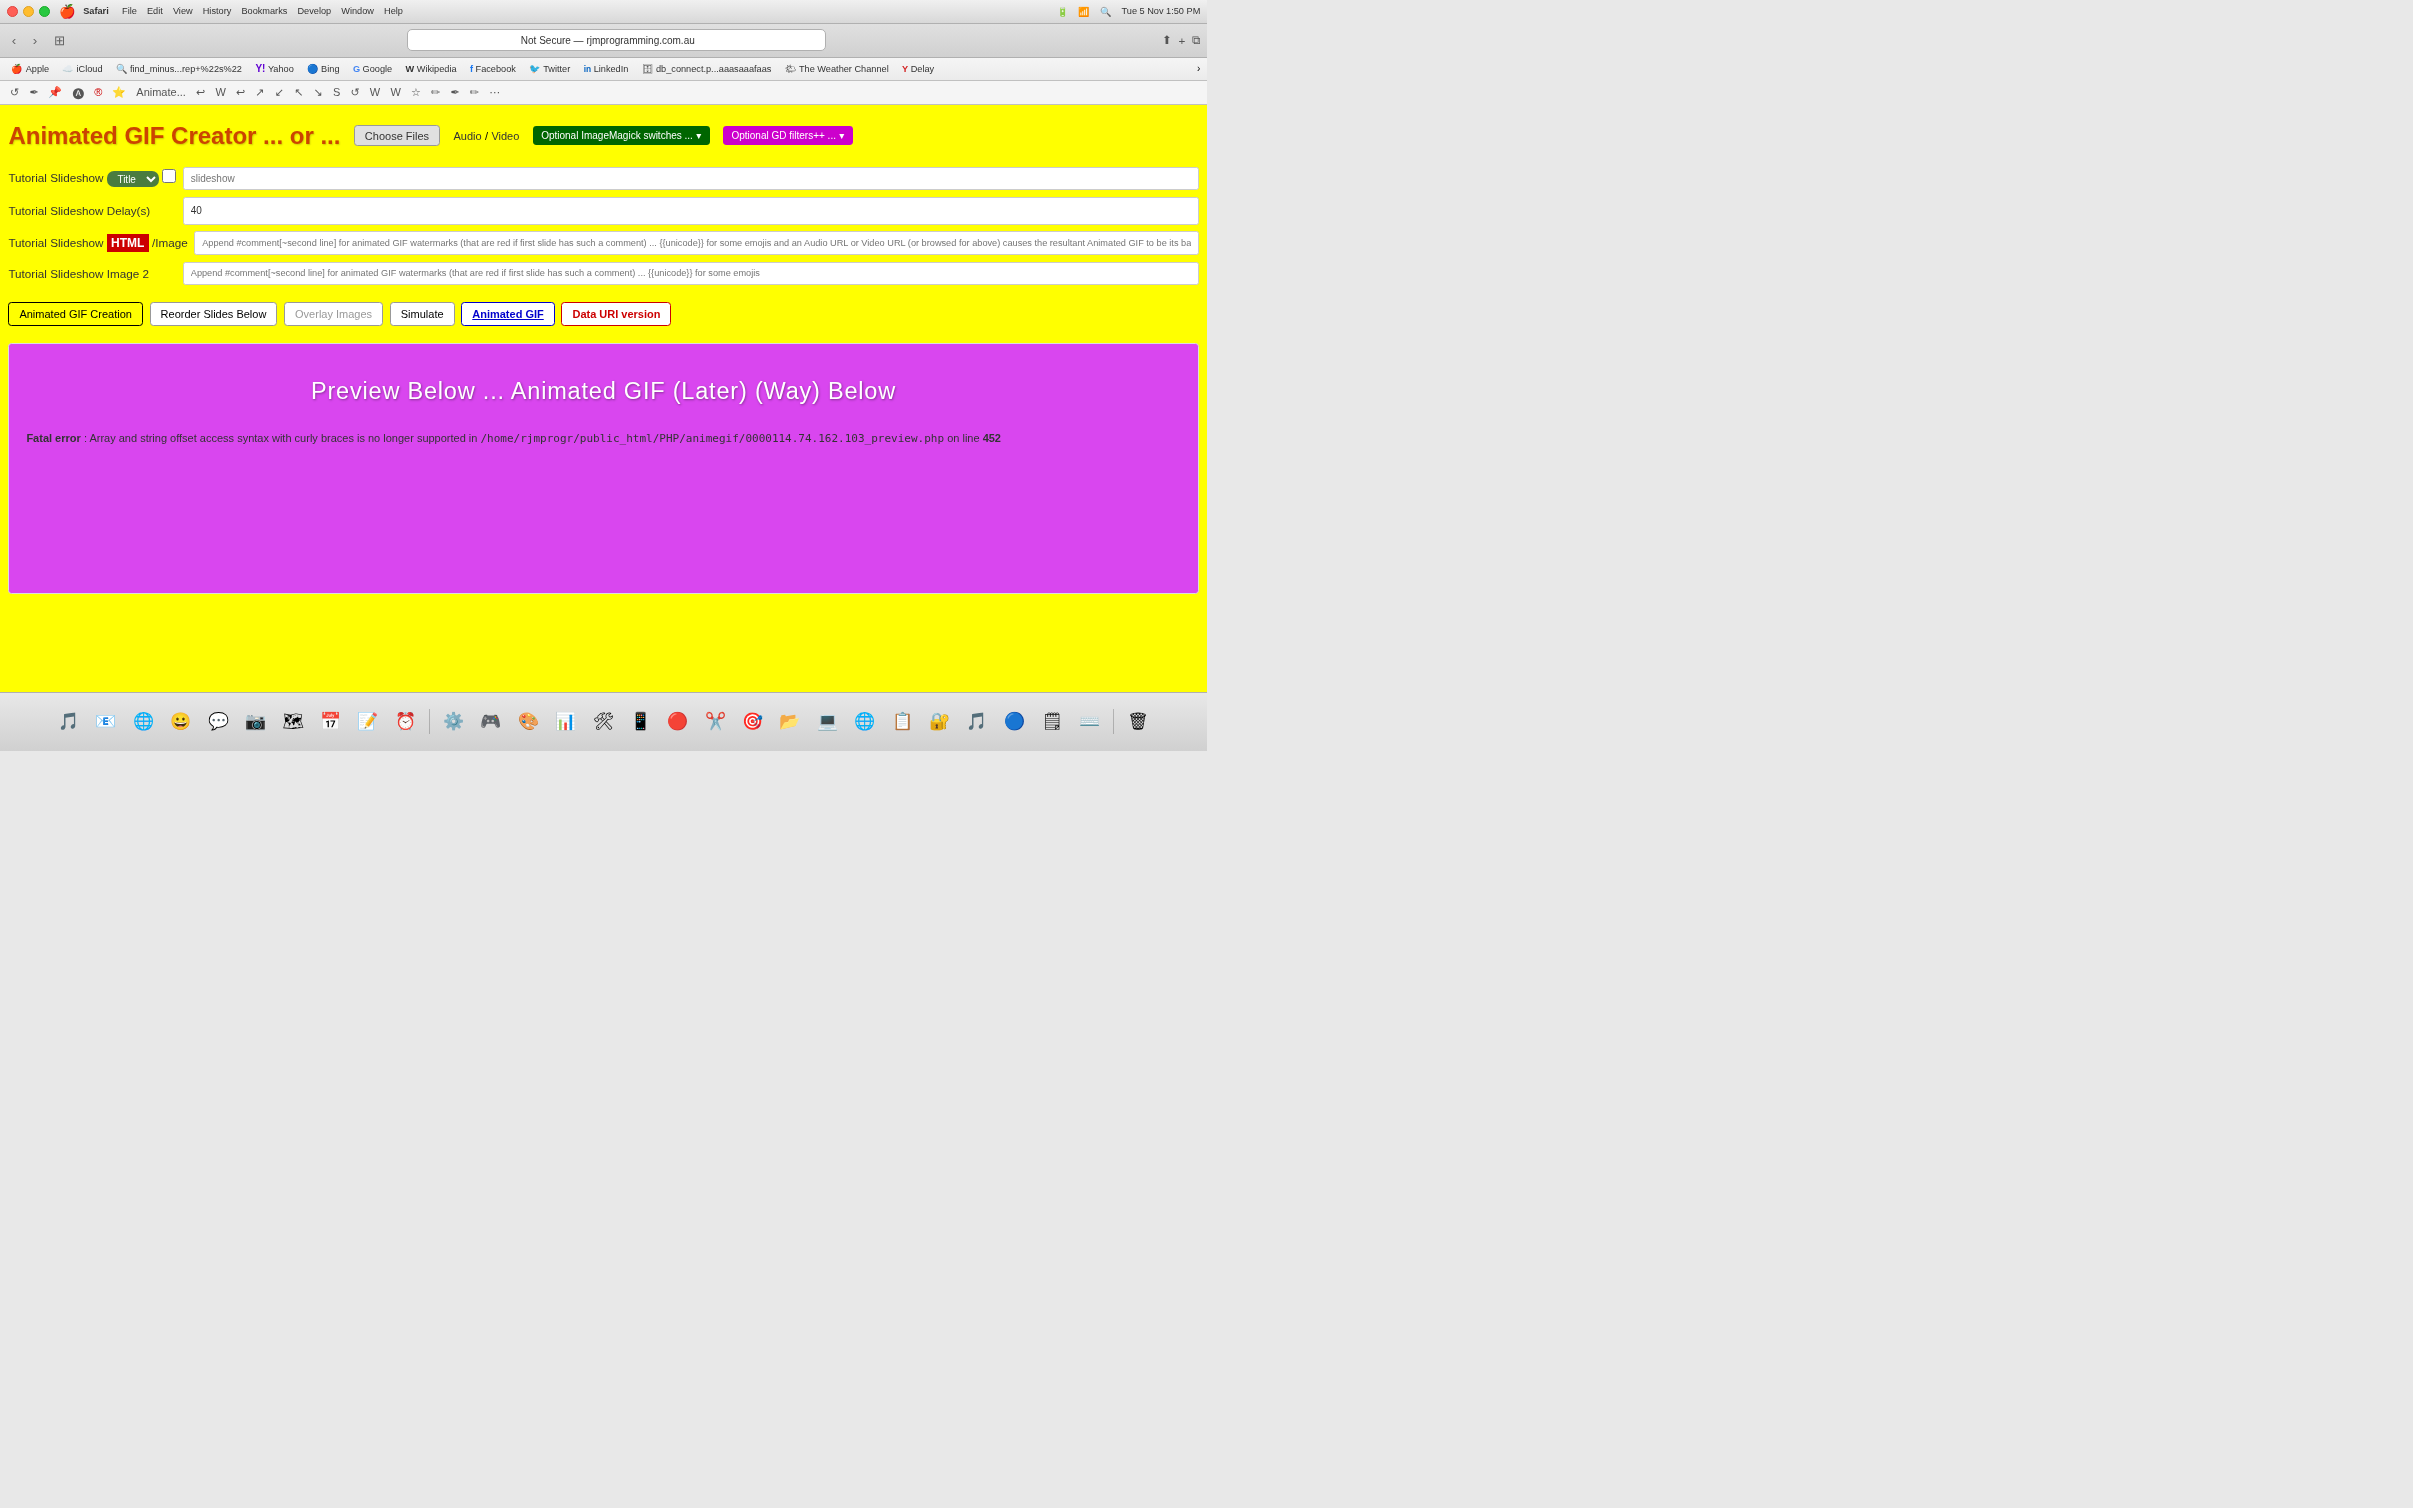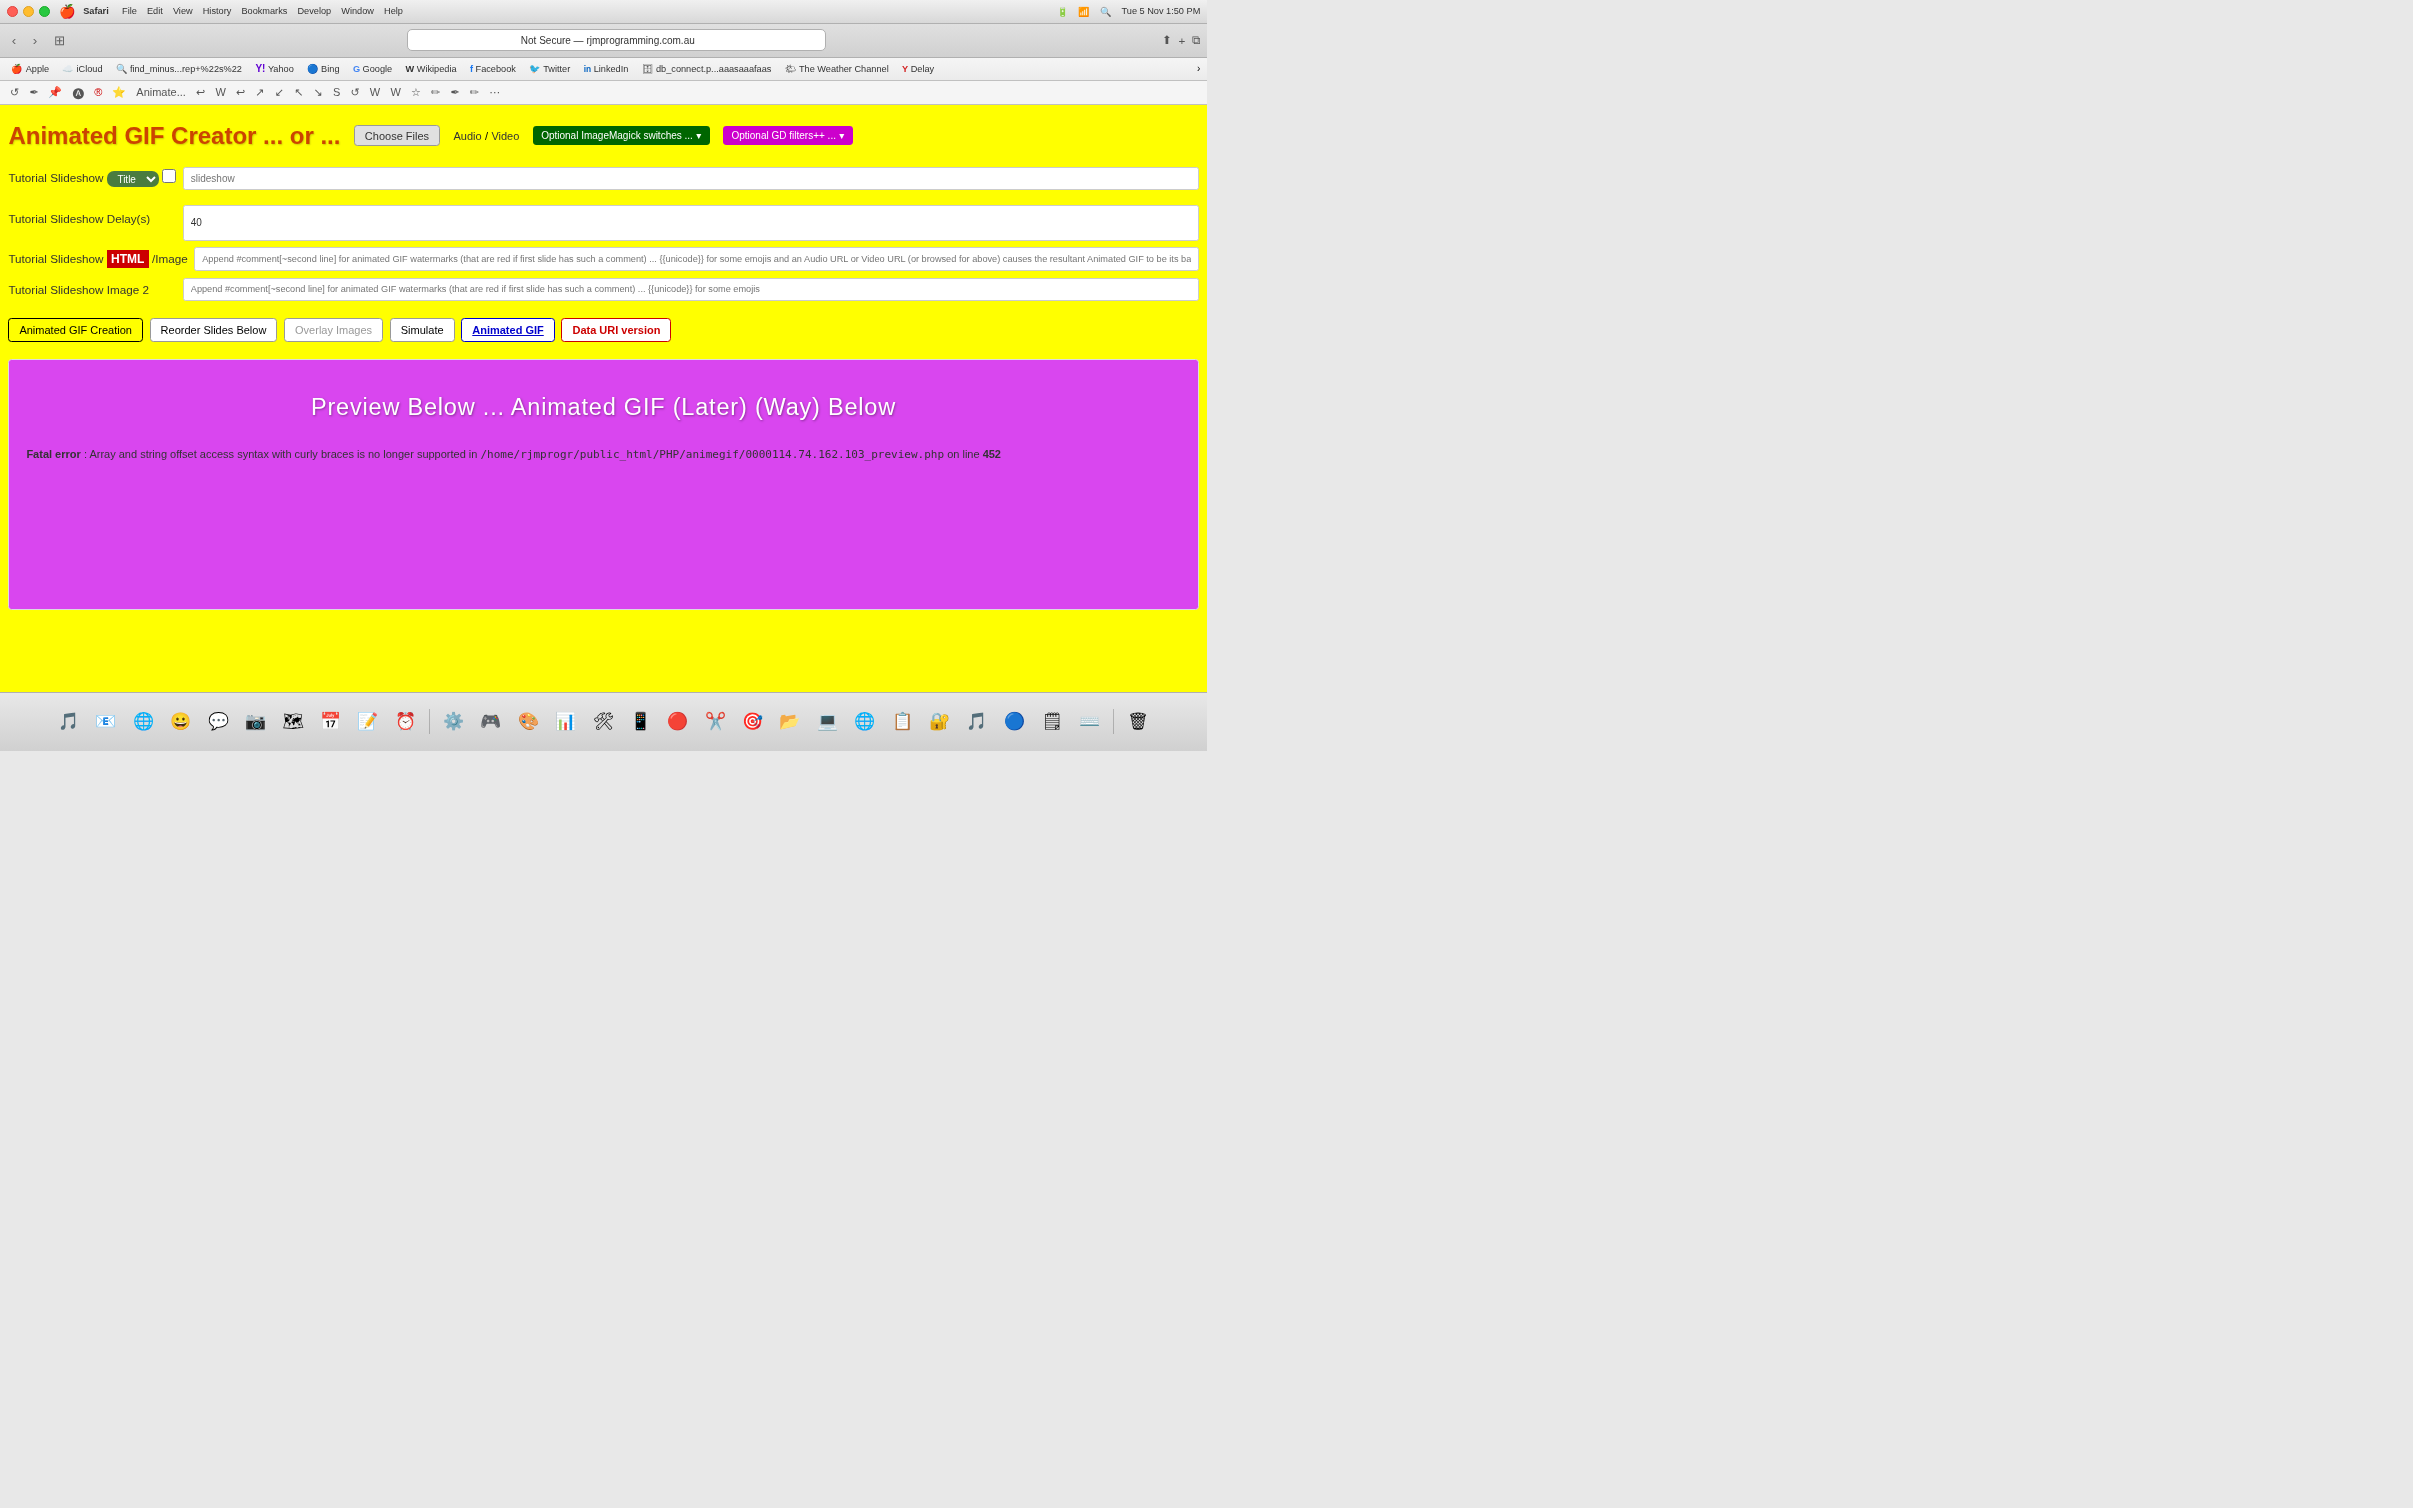--- a/index.html
+++ b/index.html
@@ -193,28 +193,27 @@
       border: 0.8px solid #ccc;
       border-radius: 2.5px;
       padding: 0 6.7px;
       font-size: 10px;
       background: white;
       color: #999;
     }
 
     .delay-input {
       flex: 1;
-      height: 36px;
+      height: 28px;
       border: 0.8px solid #ccc;
       border-radius: 2.5px;
       padding: 0 6.7px;
       font-size: 10px;
       background: white;
       color: #333;
-      margin-top: 8px;
     }
 
     .html-badge {
       background: #cc0000;
       color: white;
       border: 0.8px solid #cc0000;
       font-size: 12px;
       padding: 0.8px 3.4px;
       font-weight: bold;
     }

